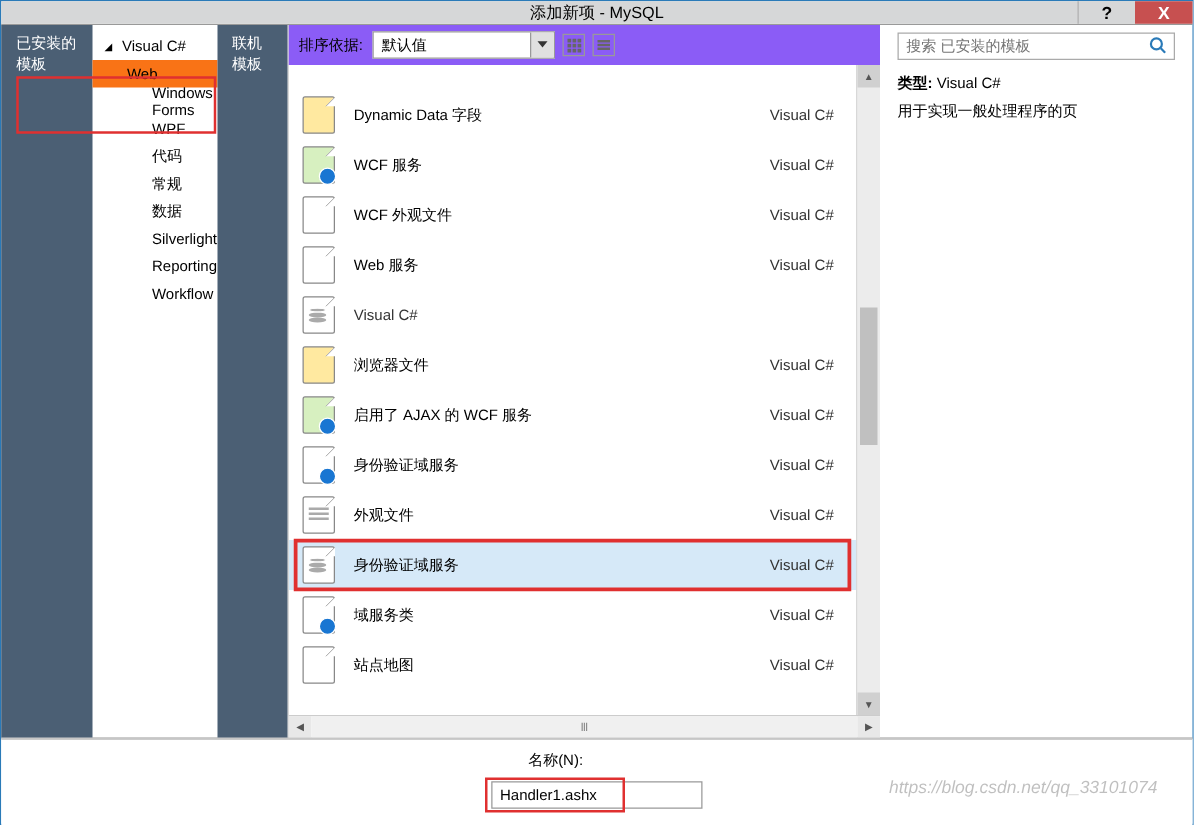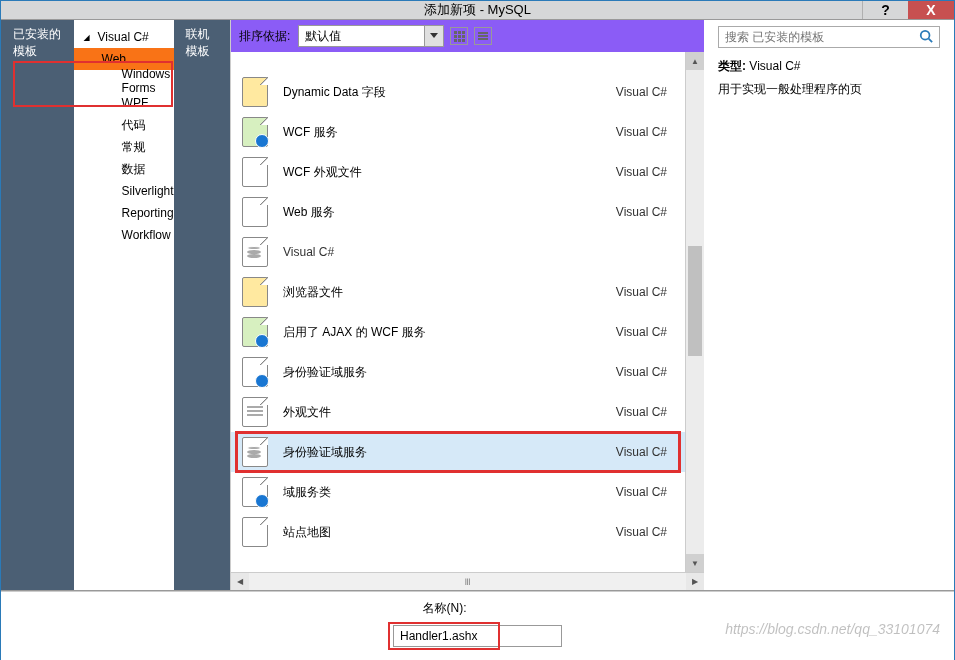--- a/index.html
+++ b/index.html
@@ -65,21 +65,21 @@
 .detail-line { margin: 6px 0; }
 
 .bottom { padding: 8px 16px 4px 16px; background: #fff; border-top: 1px solid #ccc; }
 .name-row { display: flex; align-items: center; gap: 8px; margin-bottom: 6px; flex-direction: column; }
 .name-label { width: 110px; position: relative; }
 .name-input-wrap { position: relative; flex: 1; }
 .name-input { width: 100%; height: 22px; border: 1px solid #999; padding: 0 6px; }
 .red-name-box { position: absolute; left: -5px; top: -3px; width: 112px; height: 28px; border: 2px solid #e03030; pointer-events: none; }
 .button-row { display: flex; justify-content: flex-end; gap: 10px; align-items: center; padding: 8px 2px 4px 0; }
 .dlg-btn { min-width: 78px; height: 26px; border: 1px solid #999; background: #eaeaea; display: inline-flex; align-items: center; justify-content: center; }
-.watermark { position: absolute; right: 14px; bottom: 22px; color: rgba(0,0,0,0.25); font-style: italic; pointer-events: none; font-size: 14px; }
+.watermark { position: absolute; right: 28px; bottom: 22px; color: rgba(0,0,0,0.25); font-style: italic; pointer-events: none; font-size: 14px; }
 
 
 .fi { width: 26px; height: 30px; background: #fff; border: 1px solid #888; border-radius: 2px; position: relative; }
 .fi::before { content: ""; position: absolute; top: -1px; right: -1px; width: 8px; height: 8px; background: linear-gradient(135deg, transparent 49%, #888 50%, #fff 60%); }
 .fi.yellow { background: #ffe9a0; }
 .fi.green { background: #d7f0c0; }
 .fi.blue-accent::after { content: ""; position: absolute; bottom: -2px; right: -2px; width: 12px; height: 12px; background: #1976d2; border-radius: 50%; border: 1px solid #fff; }
 .fi.text-lines::after { content: ""; position: absolute; top: 8px; left: 4px; right: 4px; height: 2px; background: #aaa; box-shadow: 0 4px #aaa, 0 8px #aaa; }
 </style>
 </head>

